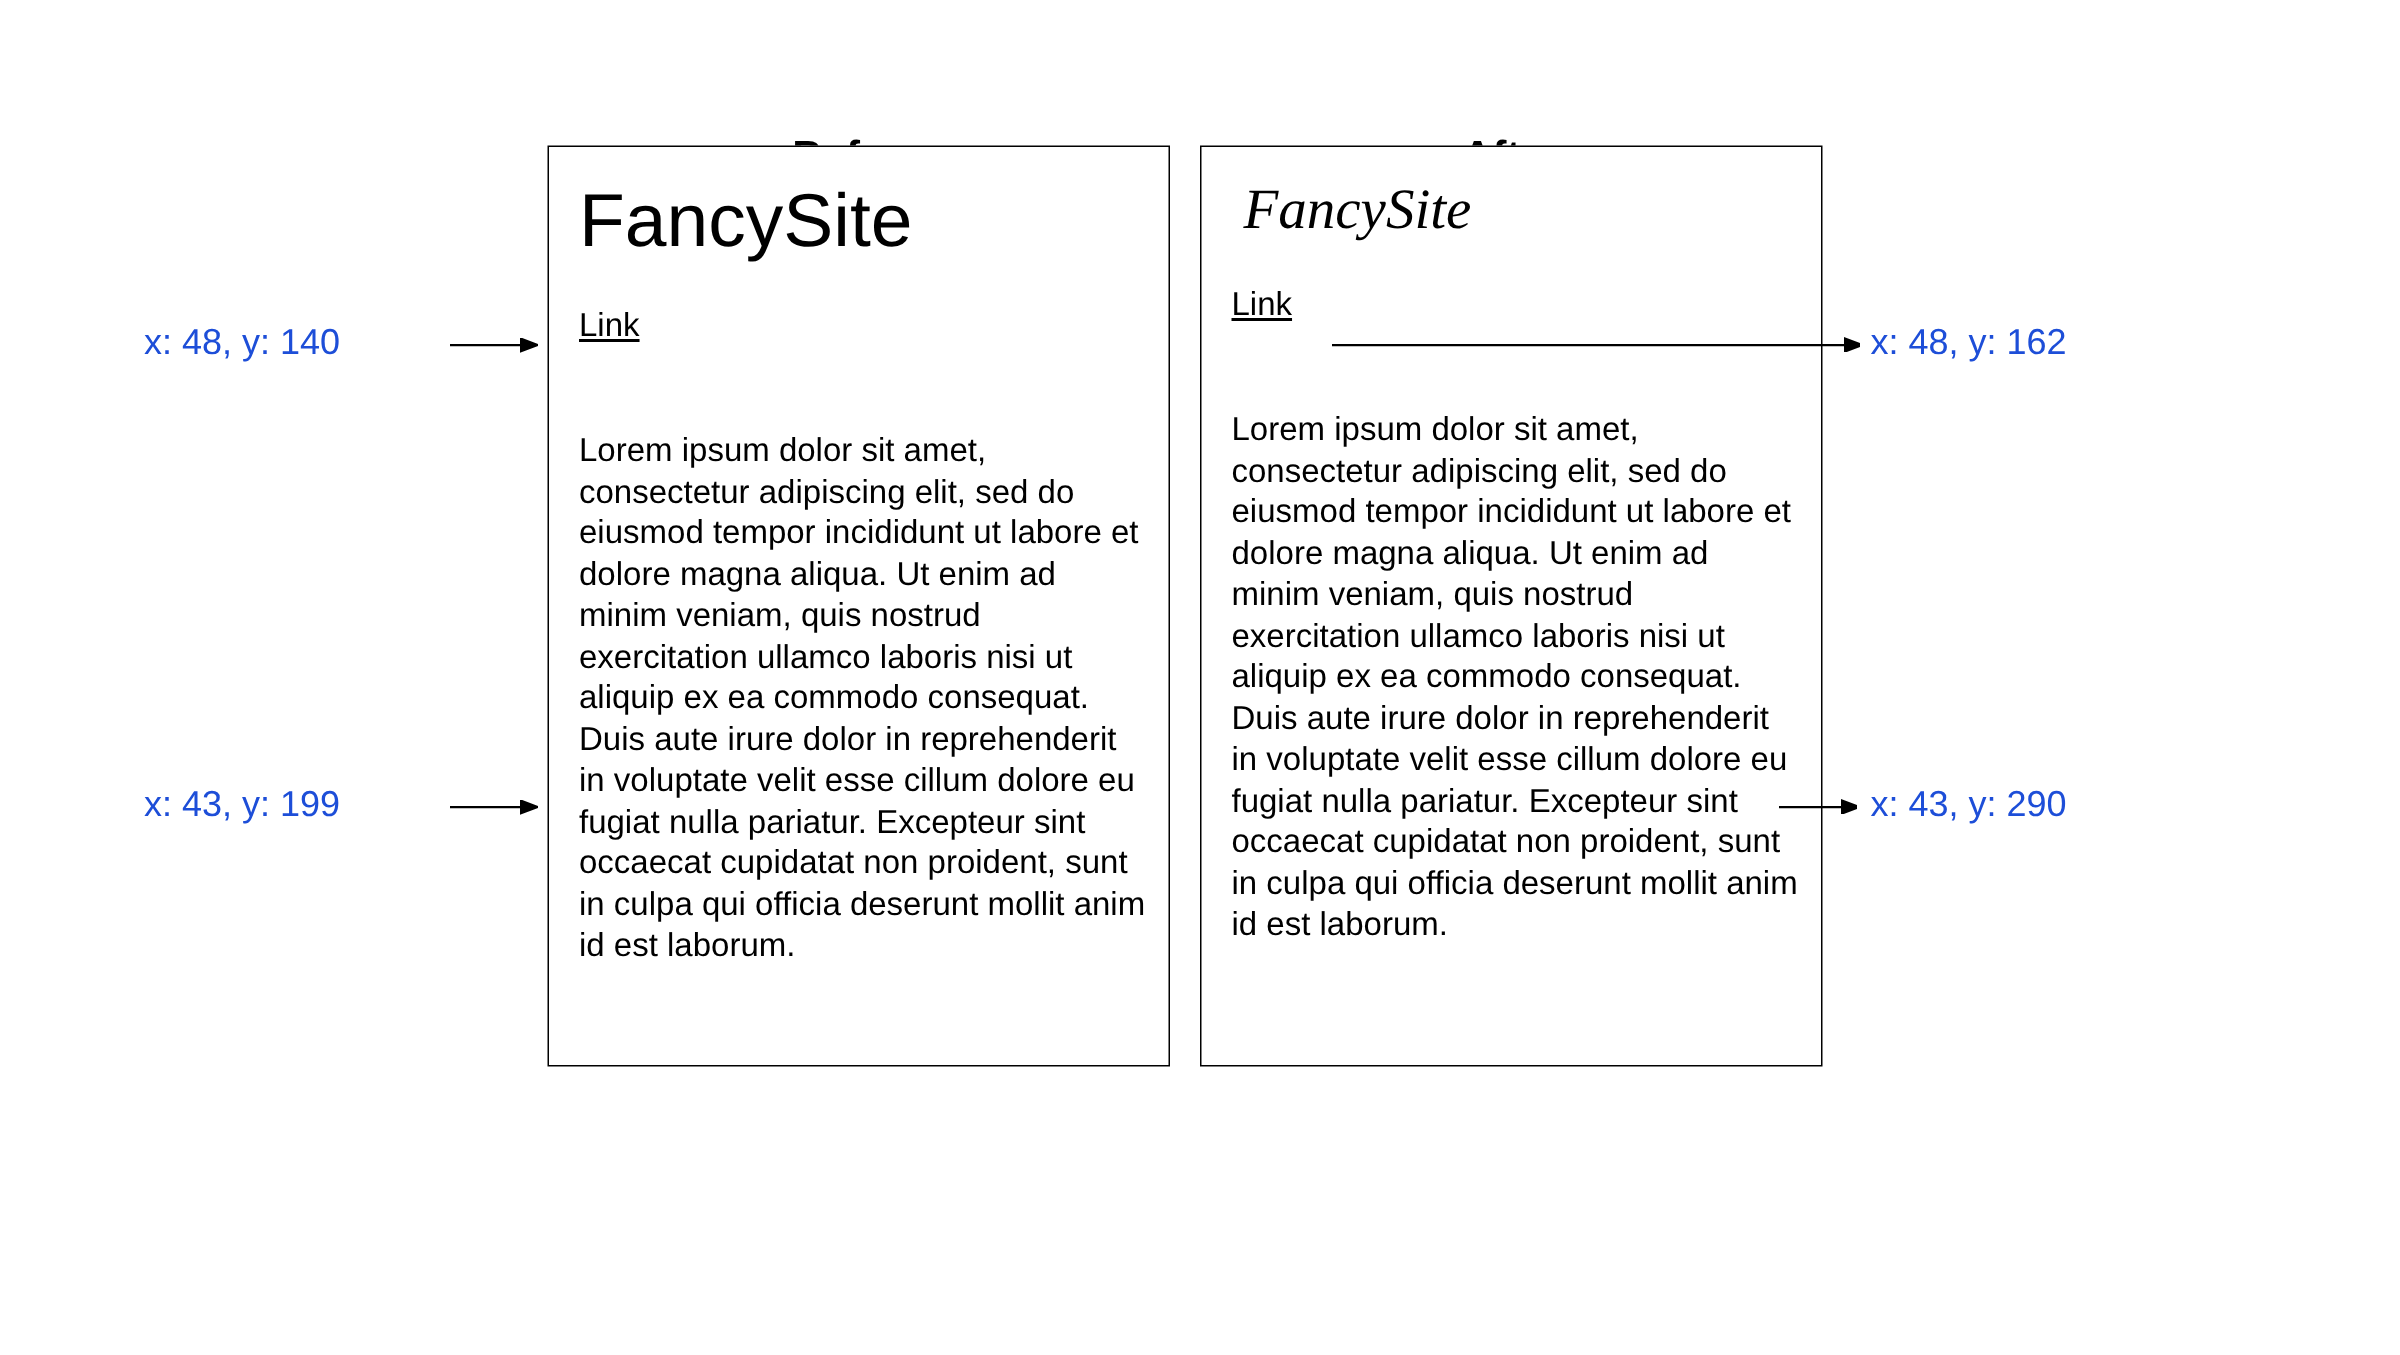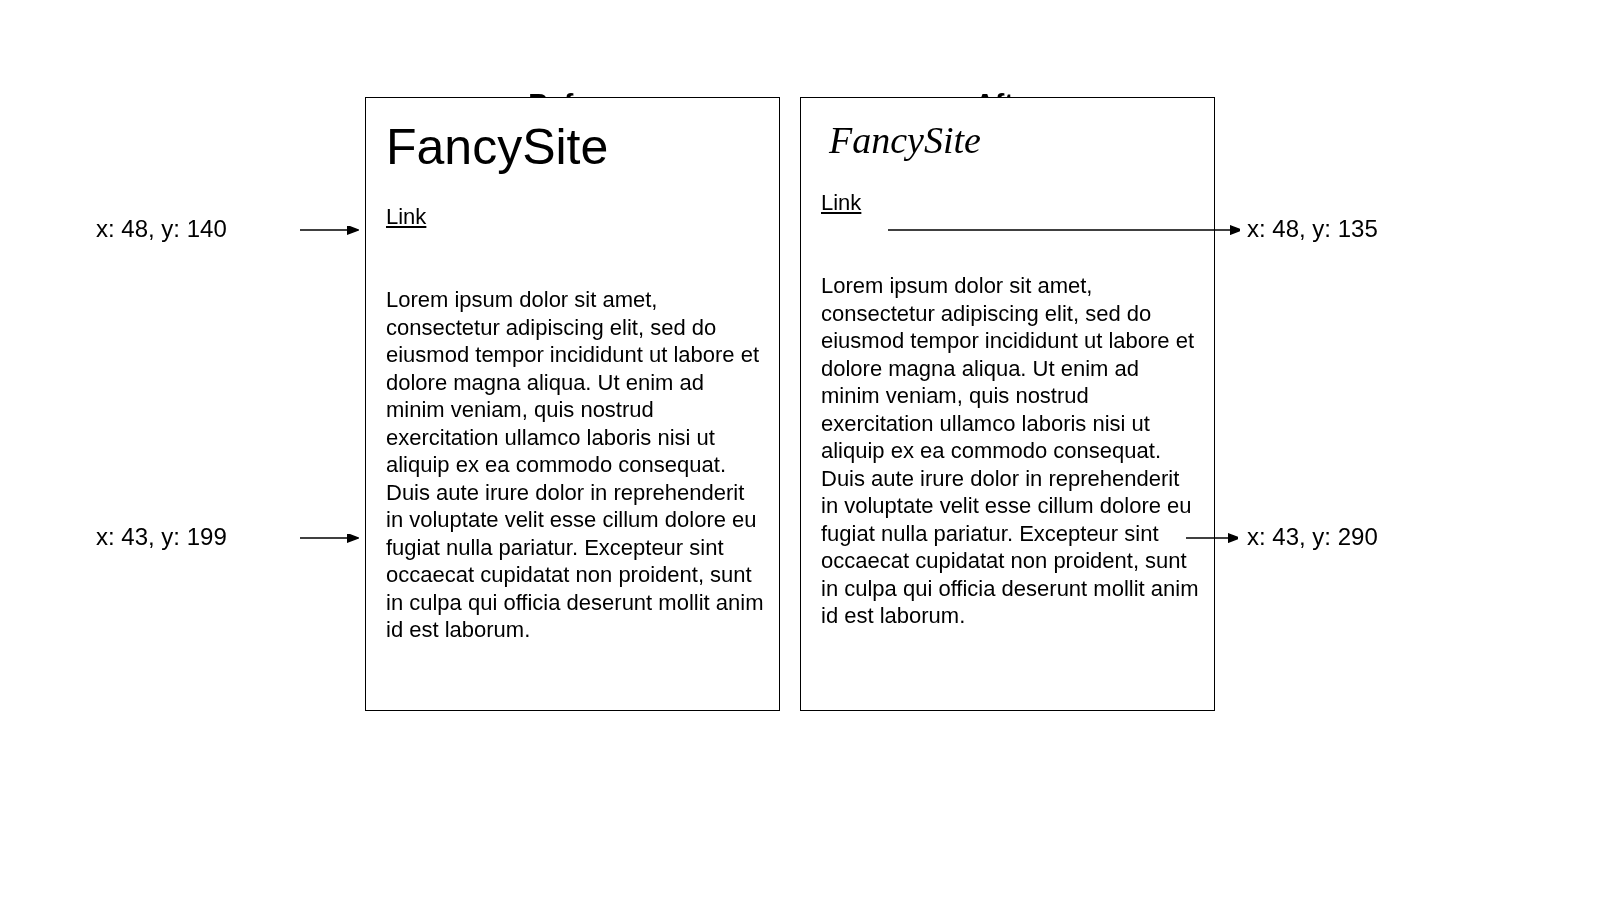--- a/index.html
+++ b/index.html
@@ -76,21 +76,21 @@
       margin-bottom: 56px;
     }
     .body-text {
       font-size: 22px;
       line-height: 1.25;
       color: #000;
     }
     .coord-label {
       position: absolute;
       font-size: 24px;
-      color: #000000;
+      color: #1d4ed8;
       white-space: nowrap;
     }
     .coord-before-1 {
       left: 96px;
       top: 215px;
     }
     .coord-before-2 {
       left: 96px;
       top: 523px;
     }
@@ -124,21 +124,21 @@
 
   <div class="frame frame-after">
     <div class="site-title-after">FancySite</div>
     <a href="#" class="link">Link</a>
     <div class="body-text">Lorem ipsum dolor sit amet, consectetur adipiscing elit, sed do eiusmod tempor incididunt ut labore et dolore magna aliqua. Ut enim ad minim veniam, quis nostrud exercitation ullamco laboris nisi ut aliquip ex ea commodo consequat. Duis aute irure dolor in reprehenderit in voluptate velit esse cillum dolore eu fugiat nulla pariatur. Excepteur sint occaecat cupidatat non proident, sunt in culpa qui officia deserunt mollit anim id est laborum.</div>
   </div>
 
   <div class="coord-label coord-before-1">x: 48, y: 140</div>
   <div class="coord-label coord-before-2">x: 43, y: 199</div>
 
-  <div class="coord-label coord-after-1">x: 48, y: 135</div>
+  <div class="coord-label coord-after-1">x: 48, y: 162</div>
   <div class="coord-label coord-after-2">x: 43, y: 290</div>
 
   <svg class="arrow" style="left:300px; top:220px; width:65px; height:20px;">
     <defs>
       <marker id="arrowhead-r1" markerWidth="8" markerHeight="8" refX="7" refY="3" orient="auto">
         <polygon points="0 0, 8 3, 0 6" fill="#000"></polygon>
       </marker>
     </defs>
     <line x1="0" y1="10" x2="57" y2="10" stroke="#000" stroke-width="1.5" marker-end="url(#arrowhead-r1)"></line>
   </svg>

